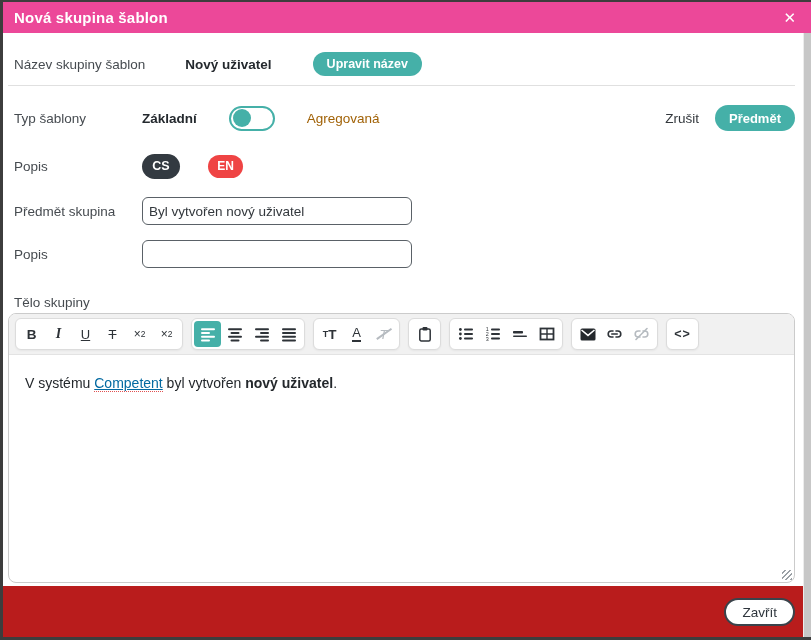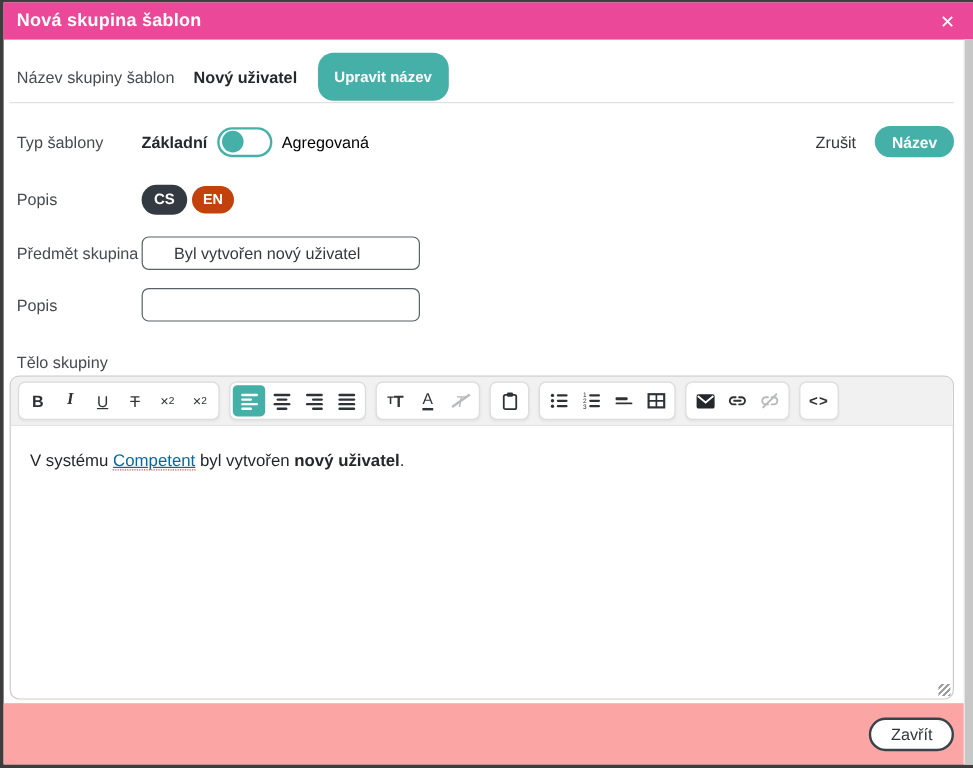--- a/index.html
+++ b/index.html
@@ -14,47 +14,47 @@
   .edge-bottom{position:absolute;left:0;bottom:0;width:811px;height:3px;background:#3d3d3d;}
 
   
   .header{position:absolute;left:3px;top:2px;width:808px;height:31px;background:#ec4899;
     display:flex;align-items:center;}
   .header .title{color:#fff;font-weight:bold;font-size:15px;padding-left:11px;letter-spacing:.2px;}
   .header .close{position:absolute;right:15px;top:0;height:31px;display:flex;align-items:center;
     color:#fff;font-size:15px;cursor:pointer;}
 
   
-  .row{position:absolute;left:14px;display:flex;align-items:center;font-size:13.5px;color:#464b50;}
+  .row{position:absolute;left:14px;display:flex;align-items:center;font-size:13.5px;color:#464b50;gap:24px;}
   .row .lbl{flex:0 0 104px;color:#464b50;}
   .bold-val{font-weight:bold;color:#24292e;}
 
   .pill-btn{background:#45b0a8;color:#fff;font-weight:bold;font-size:12.5px;border:none;
-    border-radius:13px;height:40px;padding:0 14px;display:inline-flex;align-items:center;cursor:pointer;
+    border-radius:13px;height:24px;padding:0 14px;display:inline-flex;align-items:center;cursor:pointer;
     font-family:"Liberation Sans",sans-serif;}
   .divider{position:absolute;left:8px;top:85px;width:787px;height:1px;background:#e0e0e0;}
 
   
   .toggle{width:46px;height:25px;border:2px solid #45b0a8;border-radius:14px;background:#fff;
     position:relative;margin:0 8px;box-sizing:border-box;cursor:pointer;flex:0 0 auto;}
   .toggle .knob{position:absolute;left:2px;top:1.5px;width:18px;height:18px;border-radius:50%;background:#45b0a8;}
-  .muted{color:#000000;}
+  .muted{color:#a16207;}
 
   .right-actions{position:absolute;right:16px;top:104px;height:28px;display:flex;align-items:center;gap:16px;}
   .cancel-link{font-size:13.5px;color:#33383d;cursor:pointer;}
   .save-btn{height:26px;border-radius:13px;font-size:13px;}
 
   
   .lang-pill{border:none;border-radius:13px;color:#fff;font-weight:bold;cursor:pointer;
     font-family:"Liberation Sans",sans-serif;display:inline-flex;align-items:center;justify-content:center;}
   .lang-cs{background:#333a41;width:38px;height:25px;font-size:12.5px;margin-right:4px;}
-  .lang-en{background:#c2410c;width:35px;height:23px;font-size:12px;}
-
-  .text-input{width:232px;height:28px;box-sizing:border-box;border:1px solid #5a6167;border-radius:6px;
-    padding:0 26px;font-size:13.5px;color:#33383d;font-family:"Liberation Sans",sans-serif;background:#fff;outline:none;}
+  .lang-en{background:#ef4444;width:35px;height:23px;font-size:12px;}
+
+  .text-input{width:270px;height:28px;box-sizing:border-box;border:1px solid #5a6167;border-radius:6px;
+    padding:0 6px;font-size:13.5px;color:#33383d;font-family:"Liberation Sans",sans-serif;background:#fff;outline:none;}
 
   .section-label{position:absolute;left:14px;top:295px;font-size:13.5px;color:#464b50;}
 
   
   .editor{position:absolute;left:8px;top:313px;width:787px;height:270px;box-sizing:border-box;
     border:1px solid #cbcbcb;border-radius:8px;background:#fff;overflow:hidden;}
   .toolbar{height:40px;background:#f1f1f1;border-bottom:1px solid #e3e3e3;display:flex;align-items:center;
     padding:0 6px;gap:8px;}
   .tb-group{background:#fff;border:1px solid #dcdcdc;border-radius:6px;box-shadow:0 1px 2px rgba(0,0,0,.05);
     height:30px;display:flex;align-items:center;padding:0 2px;}
@@ -80,21 +80,21 @@
   .tb-icon{display:block;}
 
   
   .editor-body{padding:18px 16px;font-size:14px;color:#24282c;line-height:1.45;height:195px;}
   .body-link{color:#0369a1;text-decoration:underline;border-bottom:1px dotted #e05252;cursor:pointer;}
   .body-bold{font-weight:bold;}
   .resize-handle{position:absolute;right:2px;bottom:2px;width:10px;height:10px;
     background:repeating-linear-gradient(135deg,transparent 0 2px,#9aa0a5 2px 3.5px);cursor:nwse-resize;}
 
   
-  .footer{position:absolute;left:3px;top:586px;width:808px;height:51px;background:#fca5a5;}
+  .footer{position:absolute;left:3px;top:586px;width:808px;height:51px;background:#b91c1c;}
   .close-btn{position:absolute;right:16px;top:12px;height:28px;padding:0 16px;background:#fff;
     border:2px solid #3a434b;border-radius:15px;font-size:13.5px;color:#2f363d;cursor:pointer;
     font-family:"Liberation Sans",sans-serif;}
 
   
   .scrollbar{position:absolute;right:0;top:33px;width:8px;height:604px;background:#ececec;}
   .scrollbar .thumb{position:absolute;left:1px;top:0;width:7px;height:100%;background:#c7c7c7;}
 </style>
 </head>
 <body>
@@ -120,21 +120,21 @@
   <span class="lbl">Typ šablony</span>
   <span class="bold-val">Základní</span>
   <span class="toggle">
       <span class="knob"></span>
     </span>
   <span class="muted">Agregovaná</span>
 </div>
 
 <div class="right-actions">
   <span class="cancel-link">Zrušit</span>
-  <button class="pill-btn save-btn">Název</button>
+  <button class="pill-btn save-btn">Předmět</button>
 </div>
 
 <div class="row" style="top:153px;height:26px;">
   <span class="lbl">Popis</span>
   <button class="lang-pill lang-cs">CS</button>
   <button class="lang-pill lang-en">EN</button>
 </div>
 
 <div class="row" style="top:197px;height:28px;">
   <span class="lbl">Předmět skupina</span>

